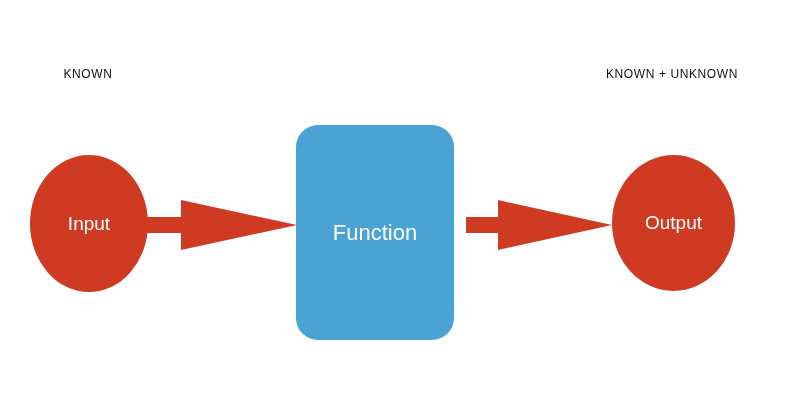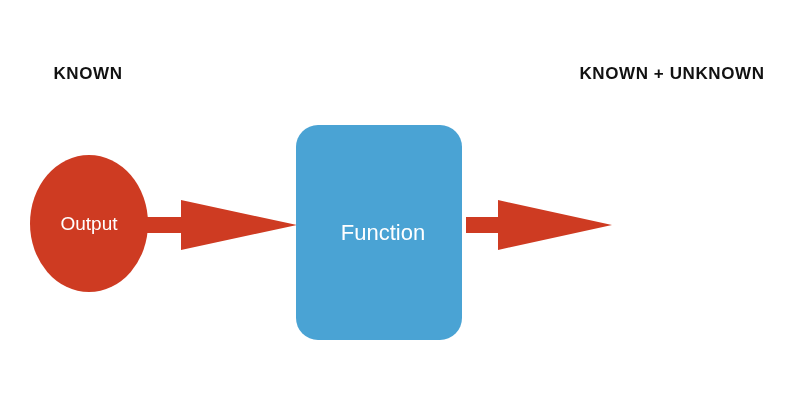--- a/index.html
+++ b/index.html
@@ -14,22 +14,22 @@
     position: relative;
     width: 800px;
     height: 400px;
     background: #ffffff;
     overflow: hidden;
   }
 
   
   .col-label {
     position: absolute;
-    font-size: 17px;
-    font-weight: bold;
+    font-size: 12px;
+    font-weight: normal;
     color: #111111;
     letter-spacing: 0.6px;
     white-space: nowrap;
     text-align: center;
     line-height: 20px;
     transform: translateX(-50%);
     user-select: none;
   }
   #label-known        { left: 88px;  top: 64px; }
   #label-unknown      { left: 381px; top: 64px; }
@@ -64,21 +64,20 @@
     background: #ce3b22;
   }
   #node-function {
     left: 296px;
     top: 125px;
     width: 158px;
     height: 215px;
     background: #4aa3d4;
     border-radius: 22px;
     font-size: 22px;
-    padding-left: 8px;
   }
   .node-text { pointer-events: none; }
 
   
   .arrow {
     position: absolute;
     display: block;
   }
   #arrow-input-function {
     left: 143px;
@@ -97,29 +96,32 @@
 <body>
 
 <div id="canvas">
 
   <div class="col-label" id="label-known">KNOWN</div>
 
 
   <div class="col-label" id="label-known-unknown">KNOWN + UNKNOWN</div>
 
   <div class="node ellipse" id="node-input">
-    <span class="node-text">Output</span>
+    <span class="node-text">Input</span>
   </div>
 
   <svg class="arrow" id="arrow-input-function" viewBox="0 0 154 54" preserveAspectRatio="none">
     <path d="M 0,19 L 38,19 L 38,2 L 154,27 L 38,52 L 38,35 L 0,35 Z" fill="#ce3b22"></path>
   </svg>
 
   <div class="node" id="node-function">
     <span class="node-text">Function</span>
   </div>
 
   <svg class="arrow" id="arrow-function-output" viewBox="0 0 146 54" preserveAspectRatio="none">
     <path d="M 0,19 L 32,19 L 32,2 L 146,27 L 32,52 L 32,35 L 0,35 Z" fill="#ce3b22"></path>
   </svg>
 
+  <div class="node ellipse" id="node-output">
+    <span class="node-text">Output</span>
+  </div>
 
 </div>
 
 </body></html>

